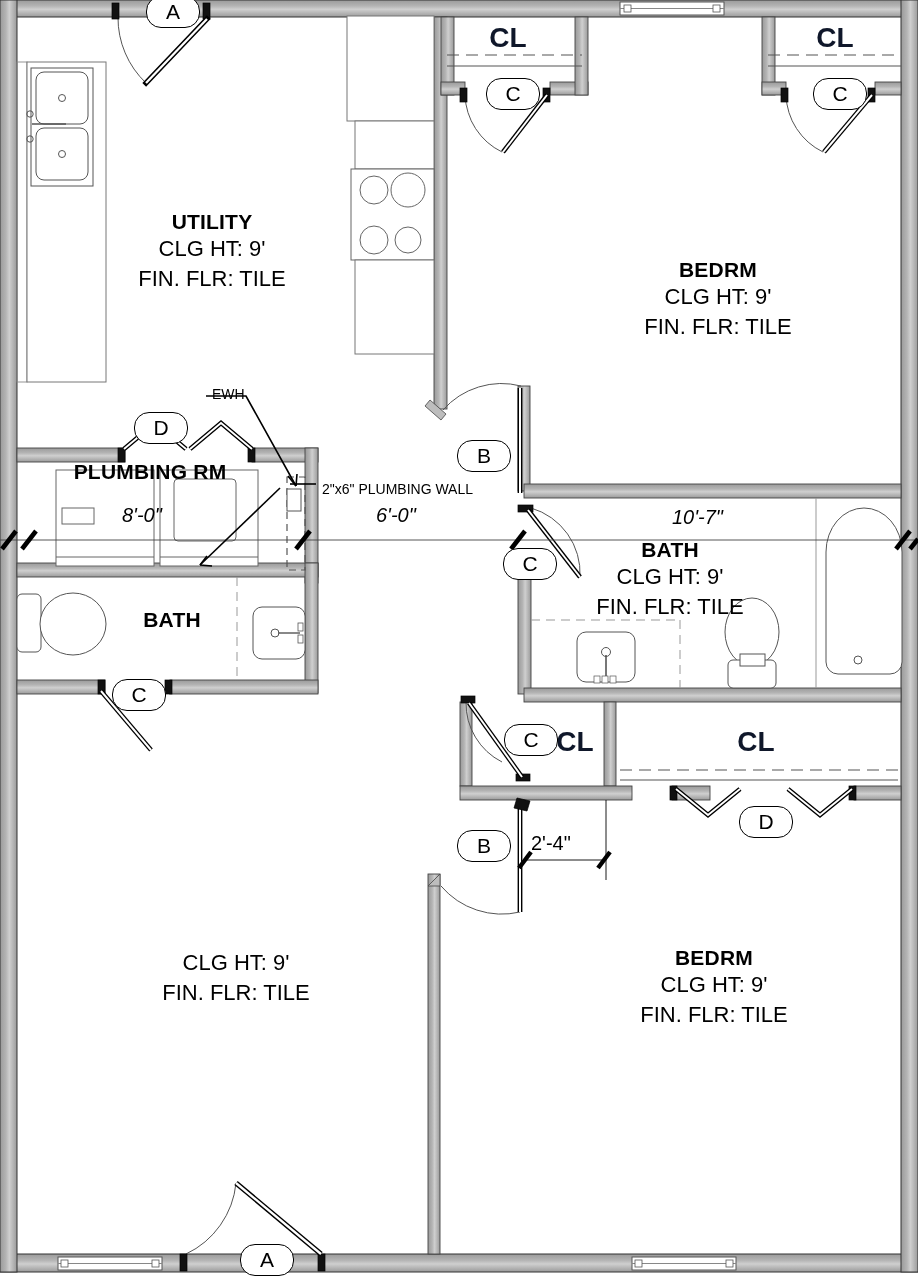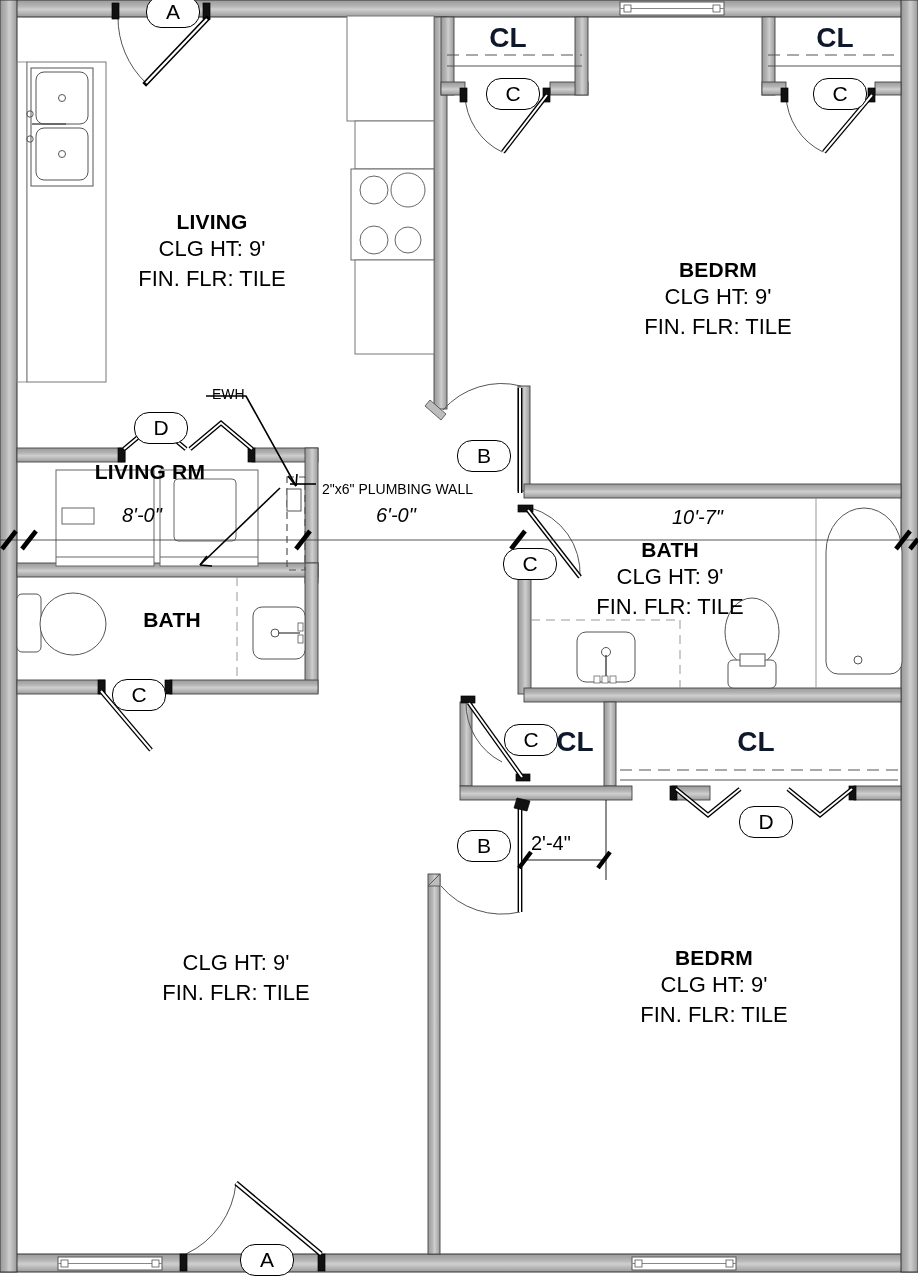--- a/index.html
+++ b/index.html
@@ -271,33 +271,33 @@
     <g stroke="#000" stroke-width="1.6" fill="none">
       <path d="M206 396 L246 396 L296 486"></path>
       <path d="M296 486 L288 476 M296 486 L297 474"></path>
       <path d="M316 484 L290 484"></path>
       <path d="M280 488 L200 565"></path>
       <path d="M200 565 L212 566 M200 565 L207 556"></path>
     </g>
   </svg>
 
   <div class="rmlabel" style="left:112px;top:210px;width:200px;">
-    <div class="nm">LIVING</div>
+    <div class="nm">UTILITY</div>
     <div class="sub">CLG HT: 9'</div>
     <div class="sub">FIN. FLR: TILE</div>
   </div>
 
   <div class="rmlabel" style="left:618px;top:258px;width:200px;">
     <div class="nm">BEDRM</div>
     <div class="sub">CLG HT: 9'</div>
     <div class="sub">FIN. FLR: TILE</div>
   </div>
 
   <div class="rmlabel" style="left:60px;top:460px;width:180px;">
-    <div class="nm">LIVING RM</div>
+    <div class="nm">PLUMBING RM</div>
   </div>
 
   <div class="rmlabel" style="left:112px;top:608px;width:120px;">
     <div class="nm">BATH</div>
   </div>
 
   <div class="rmlabel" style="left:580px;top:538px;width:180px;">
     <div class="nm">BATH</div>
     <div class="sub">CLG HT: 9'</div>
     <div class="sub">FIN. FLR: TILE</div>

